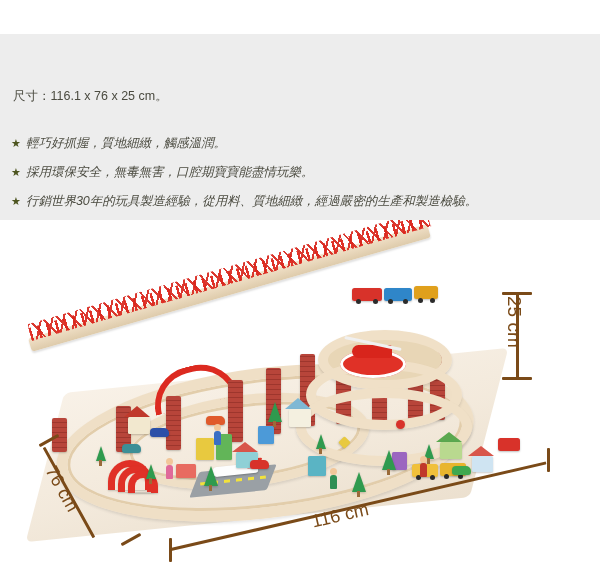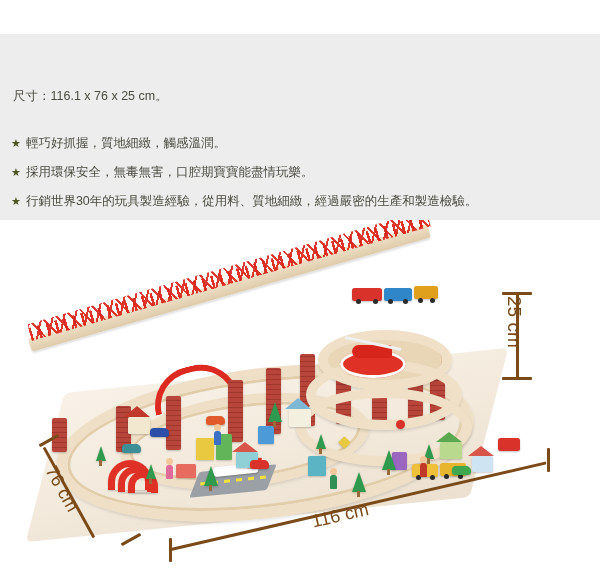--- a/index.html
+++ b/index.html
@@ -67,20 +67,21 @@
   .star-icon {
     color: #4d5520;
     font-size: 11px;
     margin-right: 5px;
     line-height: 1;
   }
   .bullet-text {
     color: #4b4b40;
     font-size: 12.5px;
     line-height: 1;
+    font-style: italic;
   }
 
   
   .photo-stage {
     position: absolute;
     left: 0; top: 220px;
     width: 600px; height: 356px;
     background: #ffffff;
     overflow: hidden;
   }

